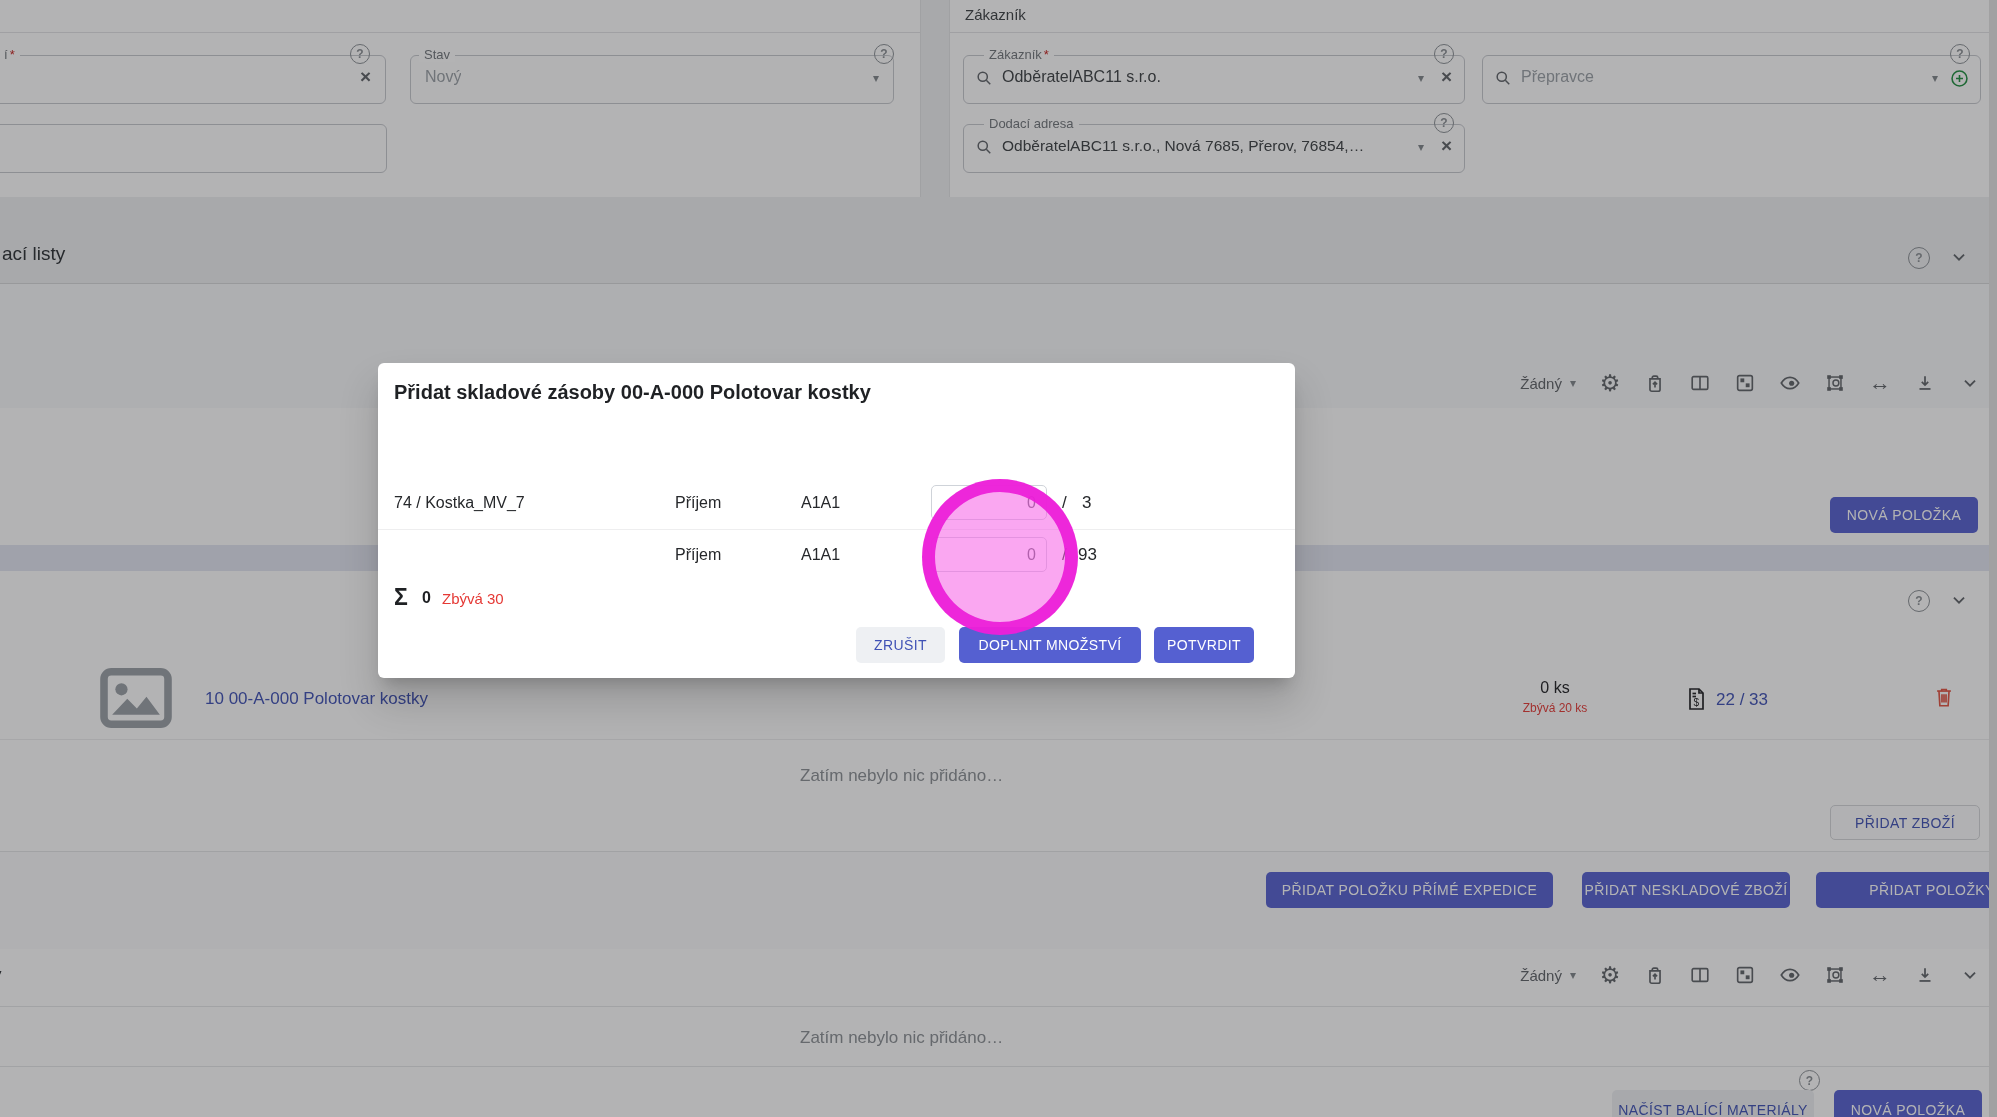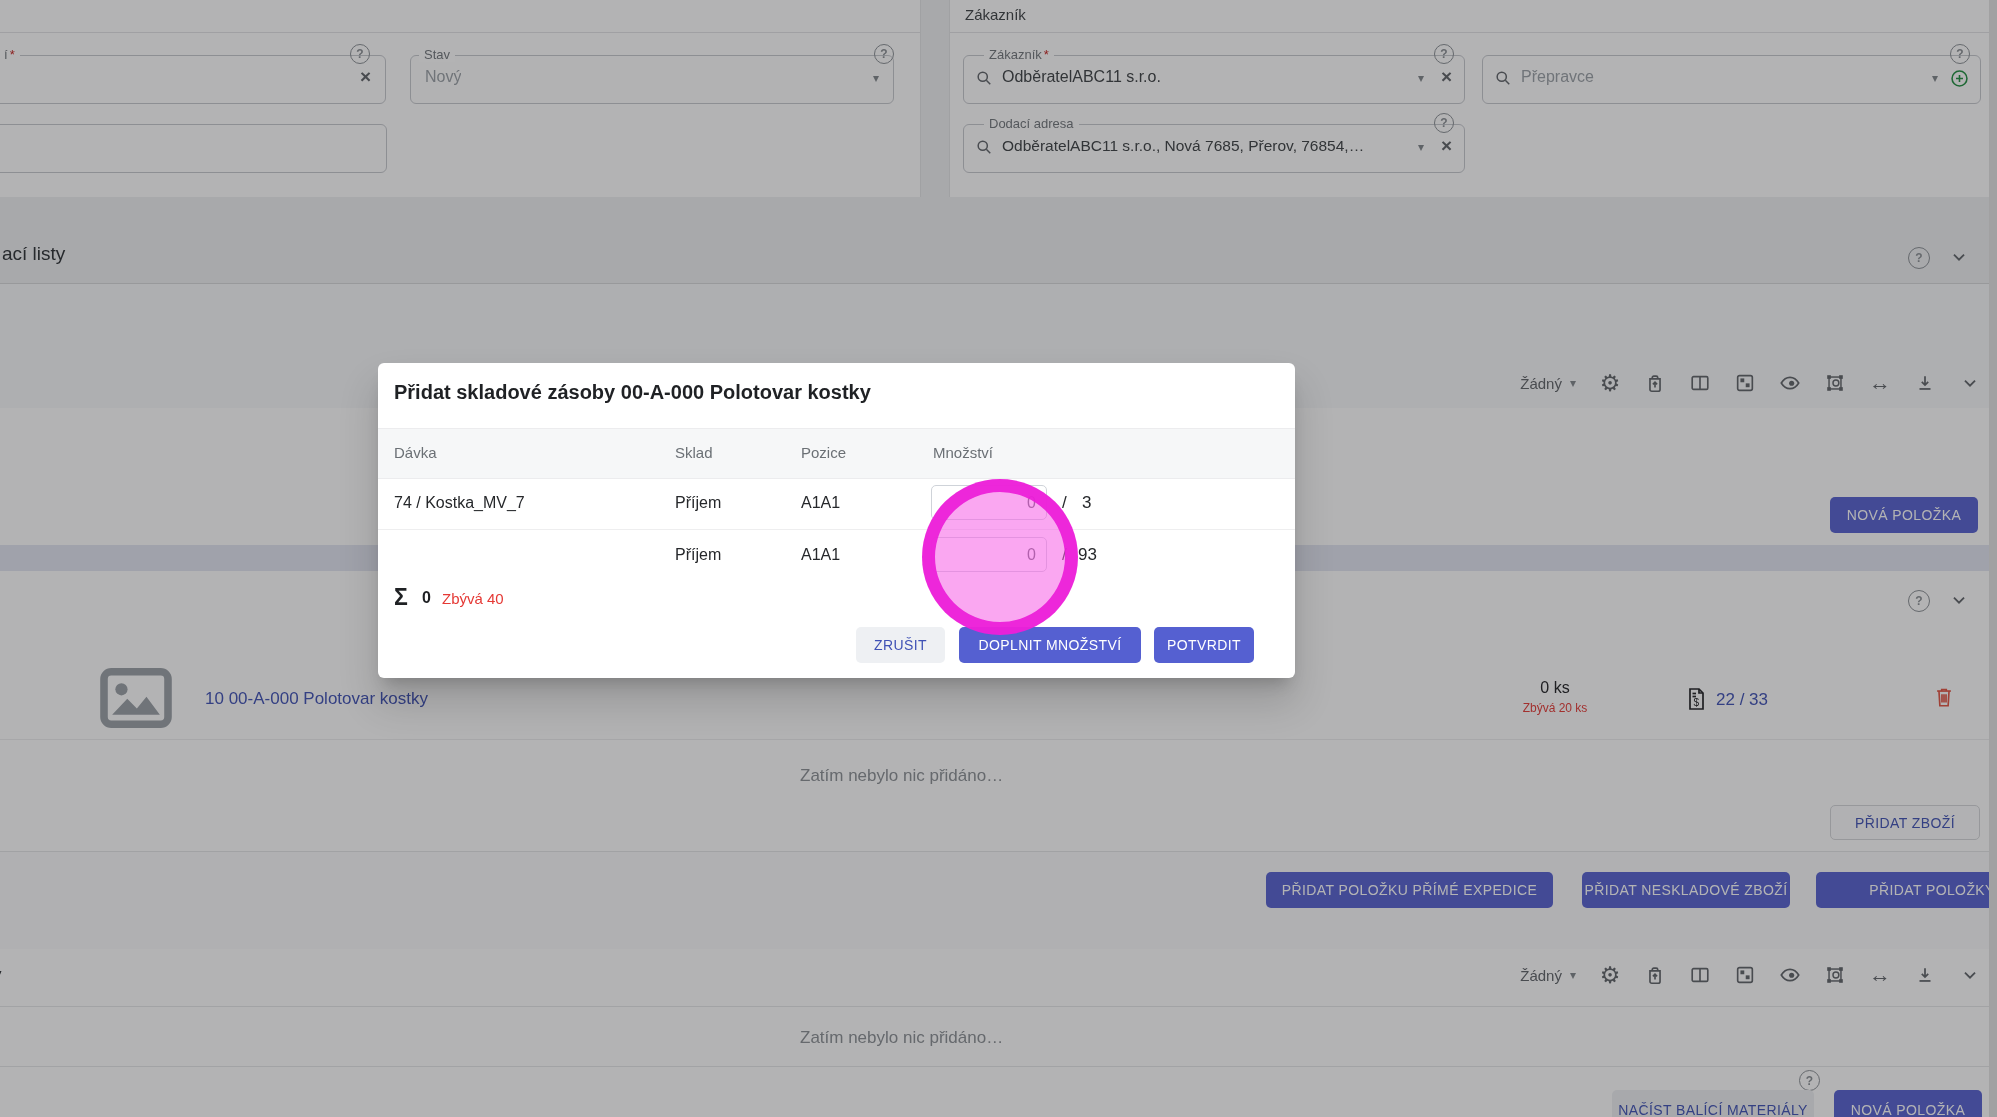--- a/index.html
+++ b/index.html
@@ -311,26 +311,20 @@
   <div class="btn btn-flat abs" style="left:1612px;top:1090px;width:202px;height:40px;">NAČÍST BALÍCÍ MATERIÁLY</div>
   <div class="btn btn-primary abs" style="left:1834px;top:1090px;width:148px;height:40px;">NOVÁ POLOŽKA</div>
 
   <div class="abs" style="left:1989px;top:0;width:8px;height:1117px;background:#e4e4e4;"></div>
 
   <div id="overlay"></div>
 
   <div id="modal">
     <div class="mtitle">Přidat skladové zásoby 00-A-000 Polotovar kostky</div>
 
-    <div class="mthead">
-      <span class="mth" style="left:16px;">Dávka</span>
-      <span class="mth" style="left:297px;">Sklad</span>
-      <span class="mth" style="left:423px;">Pozice</span>
-      <span class="mth" style="left:555px;">Množství</span>
-    </div>
 
     <div class="abs" style="left:0;top:114px;width:917px;height:52px;border-bottom:1px solid #eeeeef;">
       <span class="mtd" style="left:16px;top:17px;">74 / Kostka_MV_7</span>
       <span class="mtd" style="left:297px;top:17px;">Příjem</span>
       <span class="mtd" style="left:423px;top:17px;">A1A1</span>
       <input class="qty-input" style="left: 553px; top: 8px;" value="0">
       <span class="mtd" style="left:684px;top:16px;font-size:17px;">/</span>
       <span class="mtd" style="left:704px;top:16px;font-size:17px;">3</span>
     </div>
 
@@ -339,21 +333,21 @@
       <span class="mtd" style="left:297px;top:17px;">Příjem</span>
       <span class="mtd" style="left:423px;top:17px;">A1A1</span>
       <input class="qty-input" style="left: 553px; top: 8px;" value="0">
       <span class="mtd" style="left:684px;top:16px;font-size:17px;">/</span>
       <span class="mtd" style="left:700px;top:16px;font-size:17px;">93</span>
     </div>
 
     <span class="abs" style="left:16px;top:221px;font-size:23px;font-weight:700;color:#1f2124;">Σ</span>
     <span class="abs" style="left:44px;top:226px;font-size:16px;font-weight:600;color:#1f2124;">0</span>
     <span class="abs red" style="left:64px;top:227px;font-size:15px;">
-      <span>Zbývá</span>&nbsp;<span>40</span>
+      <span>Zbývá</span>&nbsp;<span>30</span>
     </span>
 
     <div class="btn btn-flat abs" style="left:478px;top:264px;width:89px;height:36px;">ZRUŠIT</div>
     <div class="btn btn-primary abs" style="left:581px;top:264px;width:182px;height:36px;">DOPLNIT MNOŽSTVÍ</div>
     <div class="btn btn-primary abs" style="left:776px;top:264px;width:100px;height:36px;">POTVRDIT</div>
   </div>
 
   <div id="click-circle"></div>
 
 </div>

